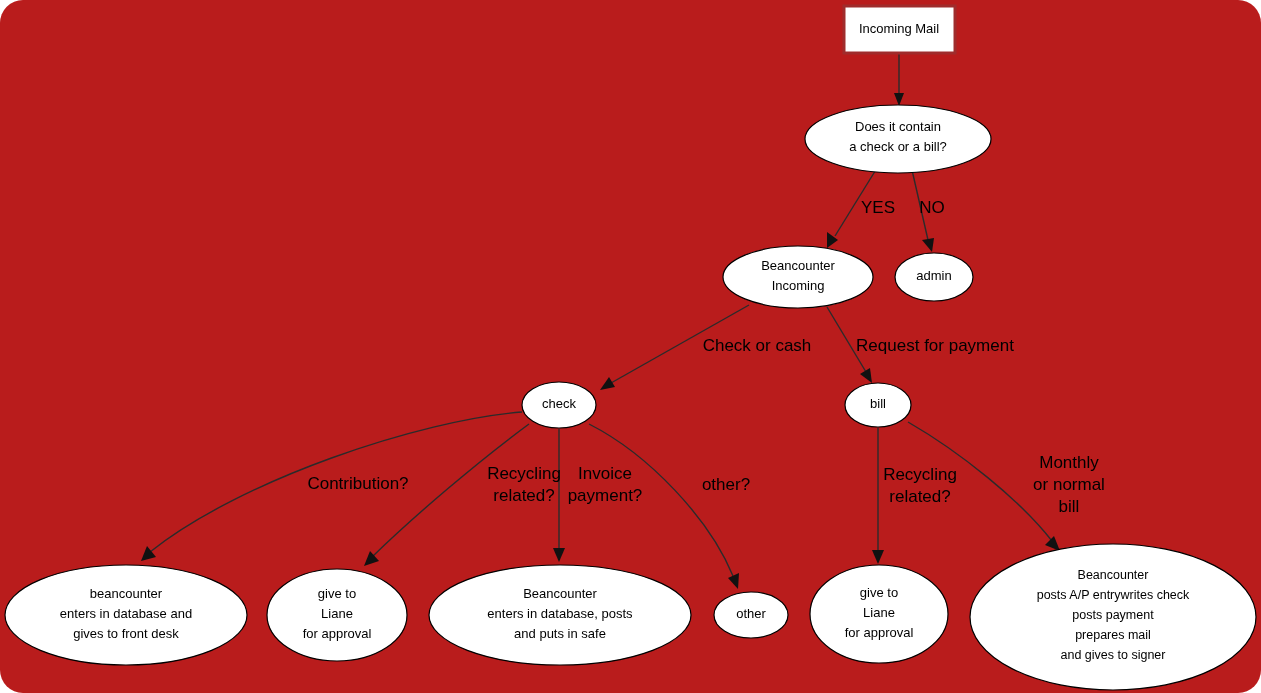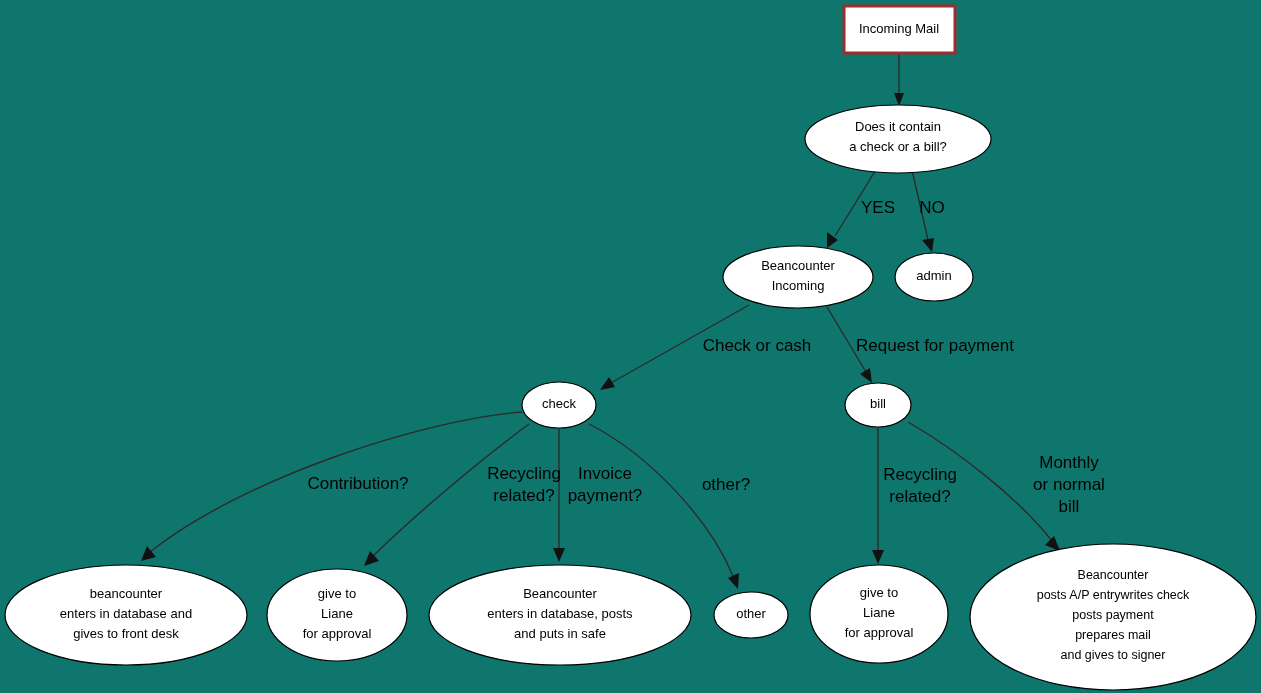--- a/index.html
+++ b/index.html
@@ -9,22 +9,23 @@
     background: #ffffff;
   }
   body {
     font-family: "Liberation Sans", sans-serif;
     color: #000000;
   }
   #canvas {
     position: relative;
     width: 1261px;
     height: 693px;
-    background: #0f766e;
+    background: #b91c1c;
     overflow: hidden;
+    border-radius: 23px;
   }
   #graph-svg {
     position: absolute;
     left: 0;
     top: 0;
     width: 1261px;
     height: 693px;
   }
   .node-shape {
     fill: #ffffff;

